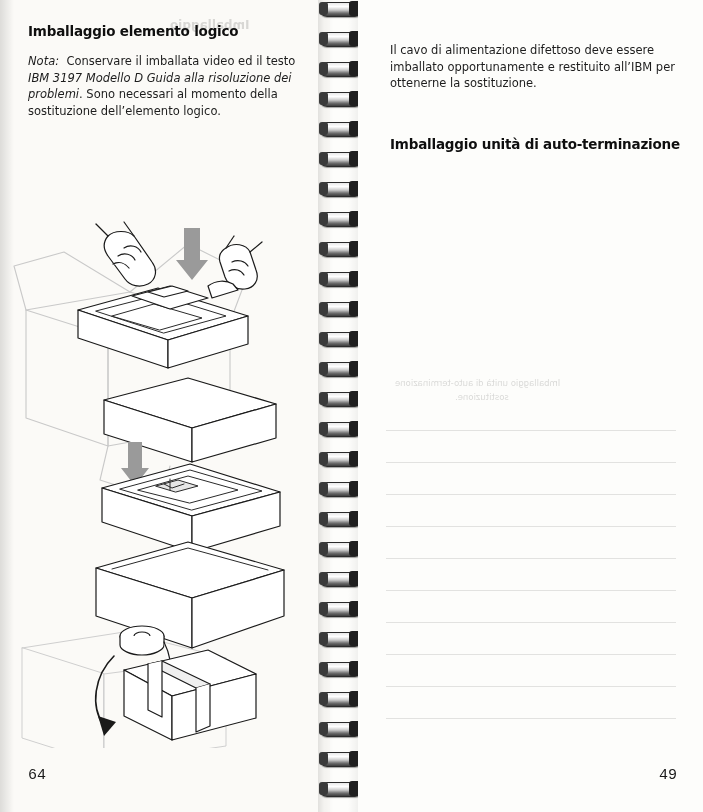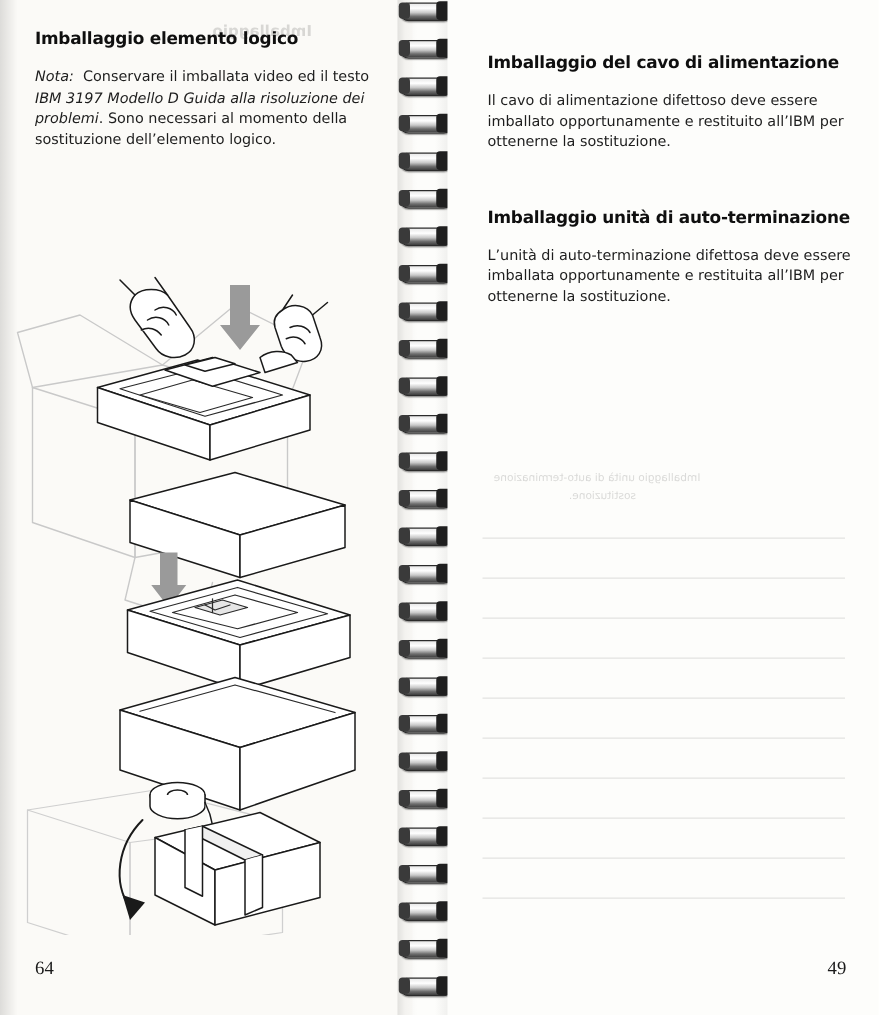--- a/index.html
+++ b/index.html
@@ -131,21 +131,21 @@
     left: 32px;
     top: 8px;
     width: 300px;
   }
   .block { margin-bottom: 26px; }
   .folio {
     position: absolute;
     bottom: 28px;
     font-size: 15px;
     color: #1a1a1a;
-    font-family: Liberation Serif, serif;
+    font-family: Liberation Mono, monospace;
   }
   #folio-left { left: 28px; }
   #folio-right { right: 26px; }
   
   .ghost {
     position: absolute;
     color: rgba(90,90,90,0.22);
     font-size: 12px;
     font-weight: bold;
     transform: scaleX(-1);
@@ -455,27 +455,25 @@
         <div class="cap2"></div>
       </div>
   </div>
 
   <div class="page-half" id="right-page">
 
     <div id="right-content">
 
 
       <div class="block" style="margin-top:34px">
-        <h2 class="heading">Imballaggio del cavo di alimentazione</h2>
         <p class="body">Il cavo di alimentazione difettoso deve essere imballato opportunamente e restituito all’IBM per ottenerne la sostituzione.</p>
       </div>
 
       <div class="block" style="margin-top:44px">
         <h2 class="heading">Imballaggio unità di auto-terminazione</h2>
-        <p class="body">L’unità di auto-terminazione difettosa deve essere imballata opportunamente e restituita all’IBM per ottenerne la sostituzione.</p>
       </div>
 
     </div>
 
     <div class="folio" id="folio-right">49</div>
   </div>
 
   <div class="ghost small" id="ghost-2">Imballaggio unità di auto-terminazione</div>
   <div class="ghost small" id="ghost-3">sostituzione.</div>
 

